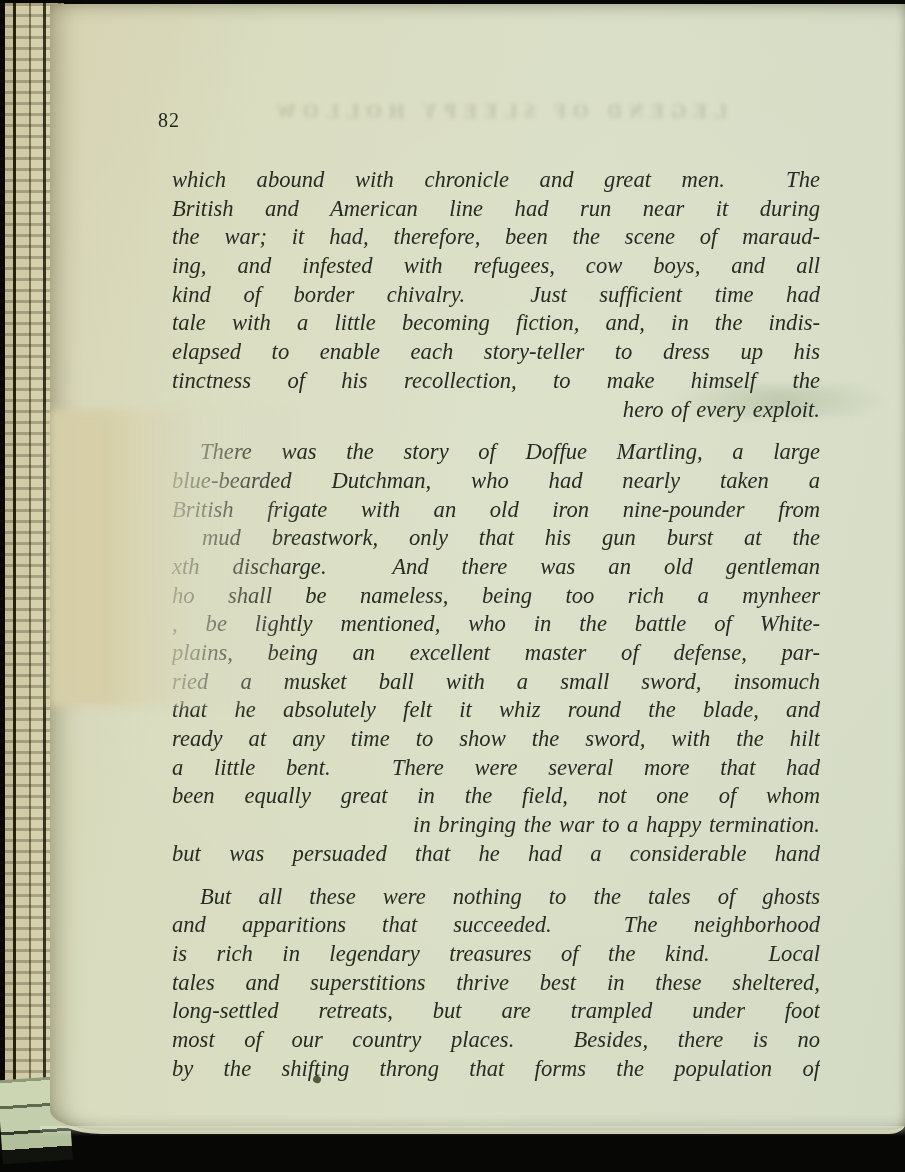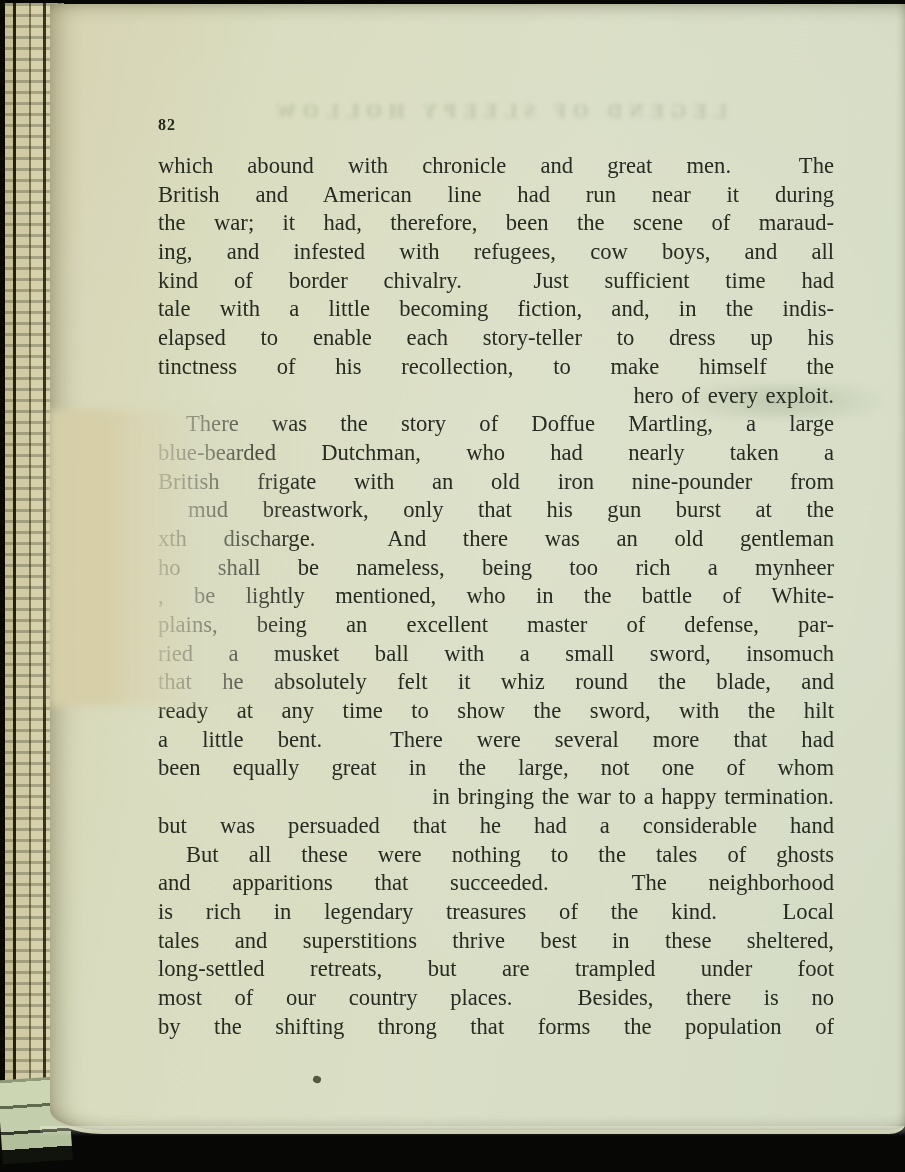--- a/index.html
+++ b/index.html
@@ -47,22 +47,22 @@
     box-shadow:
       inset 20px 0 26px -14px rgba(70,65,30,0.38),
       inset -7px 0 10px -7px rgba(55,55,30,0.30),
       inset 0 14px 18px -14px rgba(60,60,35,0.35),
       inset 0 -10px 14px -10px rgba(70,70,40,0.35);
   }
   .header{
     position:absolute;left:108px;top:95px;width:676px;height:34px;z-index:2;
   }
   .page-number{
-    position:absolute;left:0;top:17px;
-    font-size:16px;font-weight:bold;color:#23281e;letter-spacing:1px;
+    position:absolute;left:0;top:10px;
+    font-size:20px;font-weight:normal;color:#23281e;letter-spacing:1px;
   }
   .running-head{
     position:absolute;left:0;top:0;width:100%;text-align:center;
     font-size:25px;color:#23281e;letter-spacing:7px;font-weight:500;
   }
   .show-through{
     position:absolute;left:-30px;top:1px;width:740px;text-align:center;
     transform:scaleX(-1);
     font-size:20px;letter-spacing:7px;font-weight:bold;
     color:rgba(125,140,105,0.55);filter:blur(2px);opacity:0.55;
@@ -72,21 +72,21 @@
     position:absolute;left:610px;top:380px;width:240px;height:34px;z-index:1;
     background:radial-gradient(60% 100% at 50% 50%, rgba(130,150,115,0.30), rgba(0,0,0,0) 75%);
     filter:blur(3px);
   }
   .text-block{
     position:absolute;left:108px;top:148px;width:676px;z-index:2;
     color:#272c22;
     font-size:22.6px;
     word-spacing:2px;
   }
-  .para{margin:0;}
+  .para{margin:14px;font-style:italic;}
   .line{
     height:28.7px;line-height:28.7px;overflow:hidden;
     text-align:justify;white-space:pre-wrap;
   }
   .line::after{content:"";display:inline-block;width:100%;height:0;}
   .line.flush{text-align:right;}
   .line.flush::after{display:none;}
   .line.indent{padding-left:28px;}
   
   .smear{
@@ -144,21 +144,21 @@
           <div class="line">British frigate with an old iron nine-pounder from</div>
           <div class="line" style="padding-left: 30px;">mud breastwork, only that his gun burst at the</div>
           <div class="line">xth discharge.  And there was an old gentleman</div>
           <div class="line">ho shall be nameless, being too rich a mynheer</div>
           <div class="line">, be lightly mentioned, who in the battle of White-</div>
           <div class="line">plains, being an excellent master of defense, par-</div>
           <div class="line">ried a musket ball with a small sword, insomuch</div>
           <div class="line">that he absolutely felt it whiz round the blade, and</div>
           <div class="line">ready at any time to show the sword, with the hilt</div>
           <div class="line">a little bent.  There were several more that had</div>
-          <div class="line">been equally great in the large, not one of whom</div>
+          <div class="line">been equally great in the field, not one of whom</div>
           <div class="line flush">in bringing the war to a happy termination.</div>
           <div class="line">but was persuaded that he had a considerable hand</div>
         </div>
         <div class="para">
           <div class="line indent">But all these were nothing to the tales of ghosts</div>
           <div class="line">and apparitions that succeeded.  The neighborhood</div>
           <div class="line">is rich in legendary treasures of the kind.  Local</div>
           <div class="line">tales and superstitions thrive best in these sheltered,</div>
           <div class="line">long-settled retreats, but are trampled under foot</div>
           <div class="line">most of our country places.  Besides, there is no</div>

